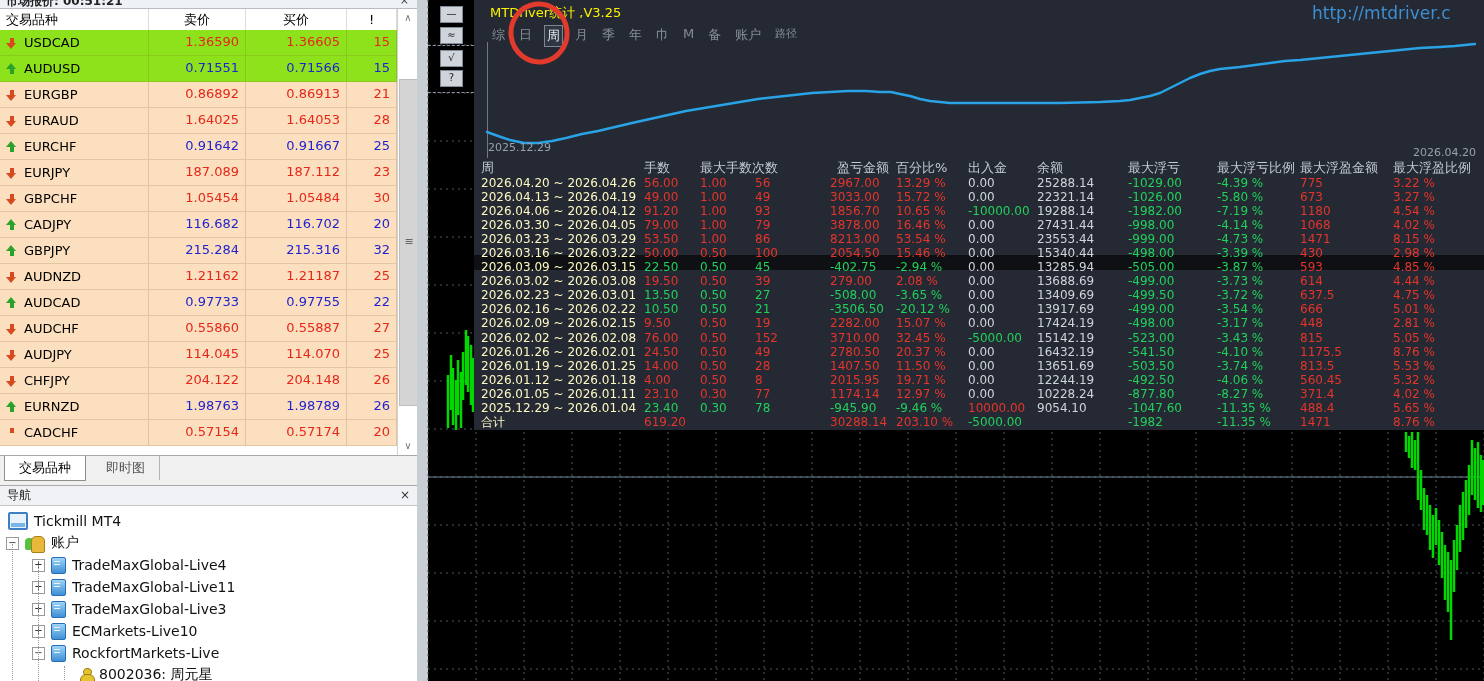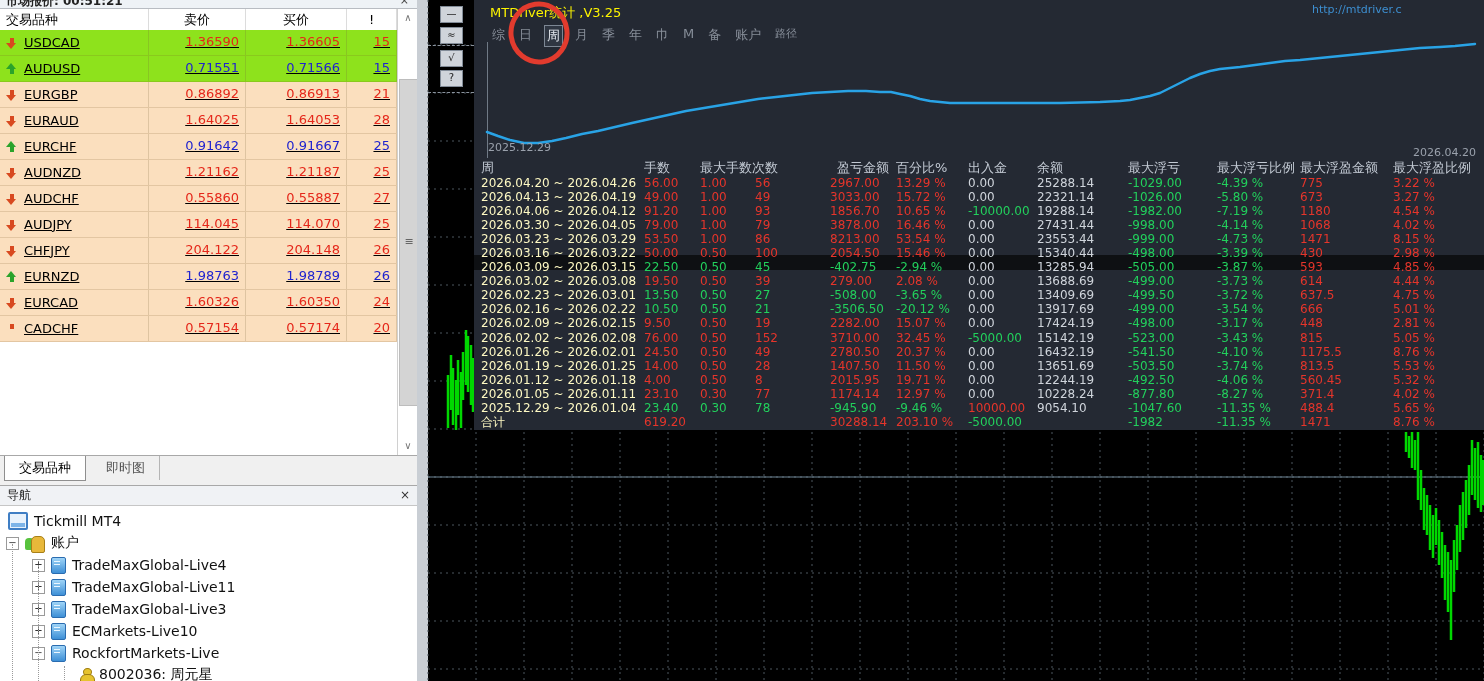--- a/index.html
+++ b/index.html
@@ -13,21 +13,21 @@
                border-bottom:1px solid #b8bcc2;}
   #mw-titlebar .t{position:absolute;left:6px;top:-7px;font-size:12px;color:#222;font-weight:bold;}
   #mw-titlebar .x{position:absolute;right:8px;top:-6px;font-size:11px;color:#444;}
   #mw-header{position:absolute;left:0;top:9px;width:397px;height:21px;background:#fff;display:grid;
              grid-template-columns:149px 97px 101px 50px;border-bottom:1px solid #c9c9c9;}
   #mw-header .hc{font-size:13px;color:#000;line-height:21px;padding:0 6px;border-right:1px solid #dcdcdc;
                  white-space:nowrap;overflow:hidden;}
   #mw-header .hc.r{text-align:center;}
   #mw-rows{position:absolute;left:0;top:30px;width:397px;height:425px;overflow:hidden;background:#fff;}
   .mwrow{height:25px;display:grid;grid-template-columns:149px 97px 101px 50px;
-         border-bottom:1px solid rgba(120,90,40,.18);text-decoration:underline;}
+         border-bottom:1px solid rgba(120,90,40,.18);}
   .mwrow.hot{background:#8ee21c;}
   .mwrow.norm{background:#fbdfbe;}
   .mwrow .c{font-size:13px;line-height:24px;padding:0 6px;border-right:1px solid rgba(120,100,60,.22);
             white-space:nowrap;overflow:hidden;}
   .mwrow .sym{color:#000;display:flex;align-items:center;gap:7px;}
   .mwrow .num{text-align:right;}
   .red{color:#e5271a;} .blue{color:#2023cf;}
   .arr{width:11px;height:12px;position:relative;flex:0 0 11px;}
   .arr i{position:absolute;left:3.5px;width:4px;height:5px;}
   .arr b{position:absolute;left:0;width:0;height:0;border-left:5.5px solid transparent;border-right:5.5px solid transparent;}
@@ -65,21 +65,21 @@
   .ic-person::after{content:"";position:absolute;left:0;top:6px;width:13px;height:8px;border-radius:6px 6px 2px 2px;background:#e6c32e;border:1px solid #9e7d10;}
   .dotv{position:absolute;border-left:1px dotted #9a9a9a;width:0;}
 
   
   #chart-region{position:absolute;left:417px;top:0;width:1067px;height:681px;background:#c9ced4;}
   #chart-black{position:absolute;left:11px;top:0;width:1056px;height:681px;background:#000;}
   #bg-svg{position:absolute;left:0;top:0;}
   
   #overlay{position:absolute;left:57px;top:0;width:1010px;height:430px;background:#242933;}
   #ov-title{position:absolute;left:16px;top:4px;font-size:13px;color:#fdf400;}
-  #ov-url{position:absolute;right:0;top:3px;width:172px;overflow:hidden;font-size:11px;color:#3d8fd1;white-space:nowrap;}
+  #ov-url{position:absolute;right:0;top:3px;width:172px;overflow:hidden;font-size:17px;color:#3d8fd1;white-space:nowrap;}
   #ov-menu{position:absolute;left:16px;top:25px;display:flex;gap:10px;}
   #ov-menu .mi{font-size:13px;color:#868d98;padding:1px 2px;}
   #ov-menu .mi.sel{background:#2f3642;border:1px solid #7d8794;color:#e4e8ee;}
   #ov-path{position:absolute;left:301px;top:26px;font-size:11px;color:#868d98;}
   #ov-axis{position:absolute;left:13px;top:42px;width:1px;height:116px;background:#707a86;}
   #eq-svg{position:absolute;left:0;top:0;}
   .dlab{position:absolute;font-size:11px;color:#9aa1ac;}
   
   #stats{position:absolute;left:7px;top:160px;width:1003px;}
   .srow,#shead{display:grid;grid-template-columns:163px 56px 55px 75px 66px 72px 69px 91px 89px 83px 93px 91px;}
@@ -175,28 +175,88 @@
           <div class="c num blue">0.91642</div>
           <div class="c num blue">0.91667</div>
           <div class="c num blue">25</div>
         </div>
         <div class="mwrow norm">
           <div class="c sym">
             <span class="arr down">
               <i></i>
               <b></b>
             </span>
+            <span>EURJPY</span>
+          </div>
+          <div class="c num red">187.089</div>
+          <div class="c num red">187.112</div>
+          <div class="c num red">23</div>
+        </div>
+        <div class="mwrow norm">
+          <div class="c sym">
+            <span class="arr down">
+              <i></i>
+              <b></b>
+            </span>
+            <span>GBPCHF</span>
+          </div>
+          <div class="c num red">1.05454</div>
+          <div class="c num red">1.05484</div>
+          <div class="c num red">30</div>
+        </div>
+        <div class="mwrow norm">
+          <div class="c sym">
+            <span class="arr up">
+              <i></i>
+              <b></b>
+            </span>
+            <span>CADJPY</span>
+          </div>
+          <div class="c num blue">116.682</div>
+          <div class="c num blue">116.702</div>
+          <div class="c num blue">20</div>
+        </div>
+        <div class="mwrow norm">
+          <div class="c sym">
+            <span class="arr up">
+              <i></i>
+              <b></b>
+            </span>
+            <span>GBPJPY</span>
+          </div>
+          <div class="c num blue">215.284</div>
+          <div class="c num blue">215.316</div>
+          <div class="c num blue">32</div>
+        </div>
+        <div class="mwrow norm">
+          <div class="c sym">
+            <span class="arr down">
+              <i></i>
+              <b></b>
+            </span>
             <span>AUDNZD</span>
           </div>
           <div class="c num red">1.21162</div>
           <div class="c num red">1.21187</div>
           <div class="c num red">25</div>
         </div>
         <div class="mwrow norm">
           <div class="c sym">
+            <span class="arr up">
+              <i></i>
+              <b></b>
+            </span>
+            <span>AUDCAD</span>
+          </div>
+          <div class="c num blue">0.97733</div>
+          <div class="c num blue">0.97755</div>
+          <div class="c num blue">22</div>
+        </div>
+        <div class="mwrow norm">
+          <div class="c sym">
             <span class="arr down">
               <i></i>
               <b></b>
             </span>
             <span>AUDCHF</span>
           </div>
           <div class="c num red">0.55860</div>
           <div class="c num red">0.55887</div>
           <div class="c num red">27</div>
         </div>
@@ -228,32 +288,20 @@
           <div class="c sym">
             <span class="arr up">
               <i></i>
               <b></b>
             </span>
             <span>EURNZD</span>
           </div>
           <div class="c num blue">1.98763</div>
           <div class="c num blue">1.98789</div>
           <div class="c num blue">26</div>
-        </div>
-        <div class="mwrow norm">
-          <div class="c sym">
-            <span class="arr down">
-              <i></i>
-              <b></b>
-            </span>
-            <span>EURCAD</span>
-          </div>
-          <div class="c num red">1.60326</div>
-          <div class="c num red">1.60350</div>
-          <div class="c num red">24</div>
         </div>
         <div class="mwrow norm">
           <div class="c sym">
             <span class="arr down">
               <i></i>
             </span>
             <span>CADCHF</span>
           </div>
           <div class="c num red">0.57154</div>
           <div class="c num red">0.57174</div>

